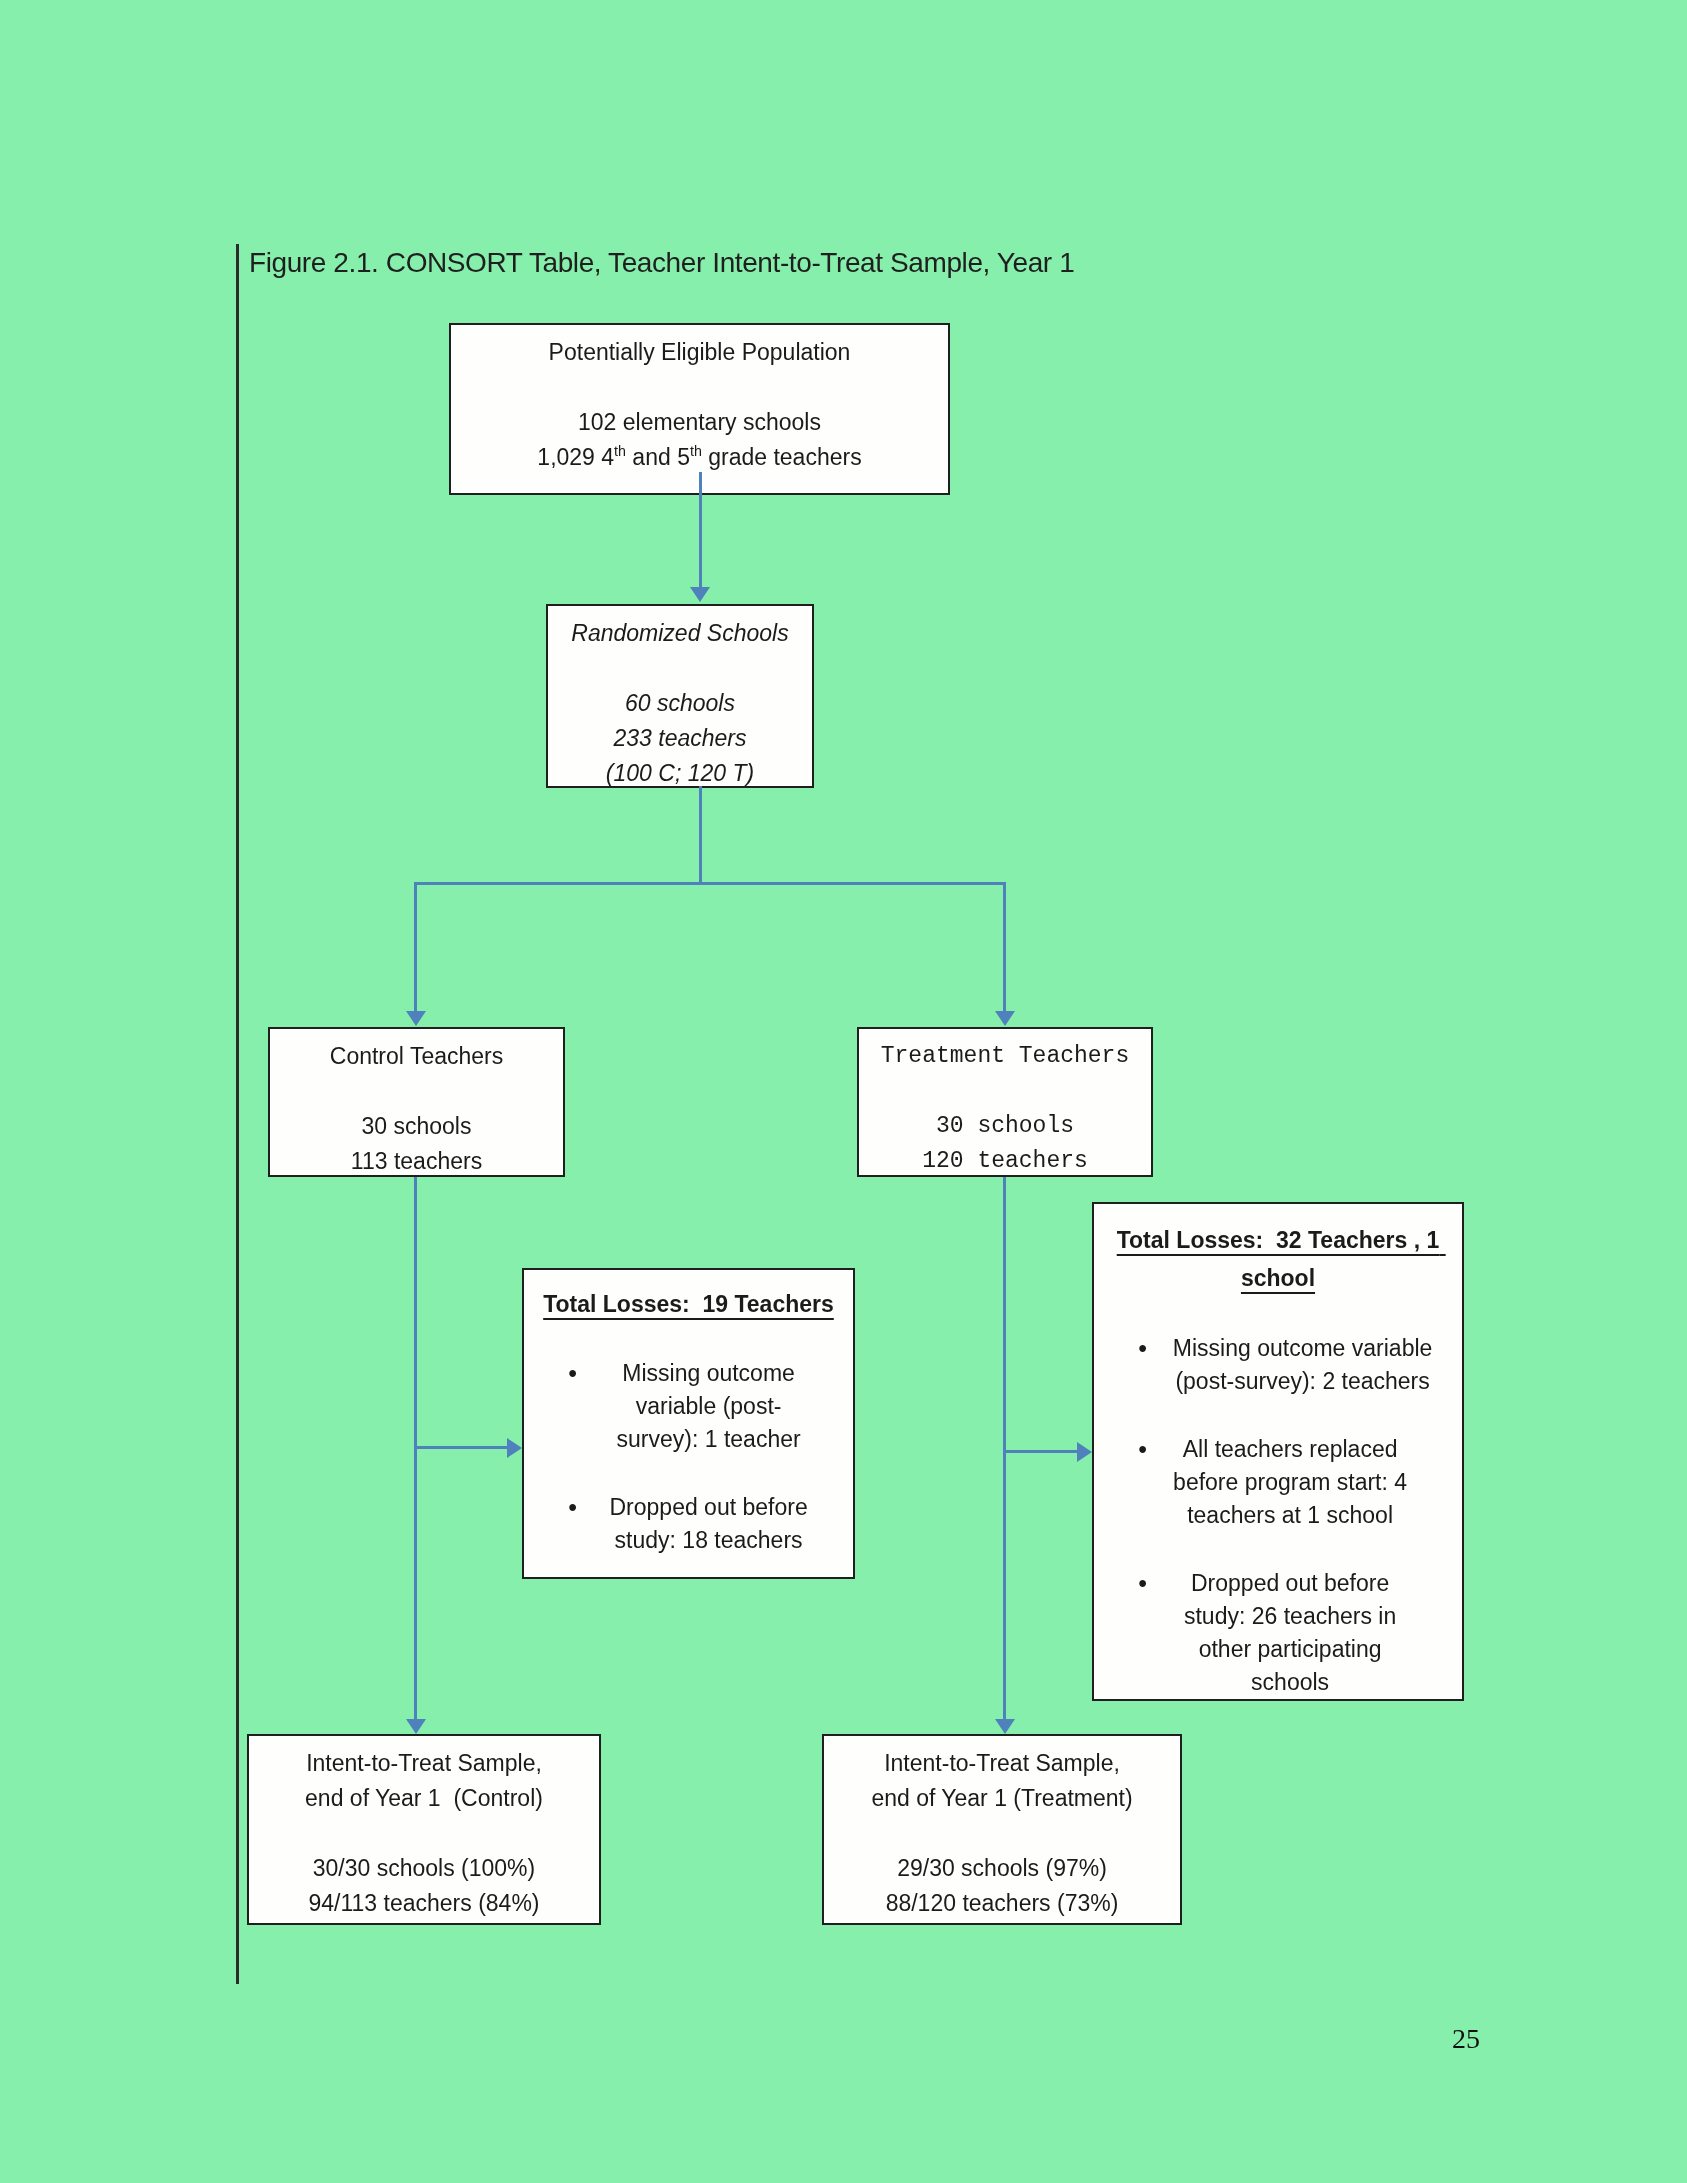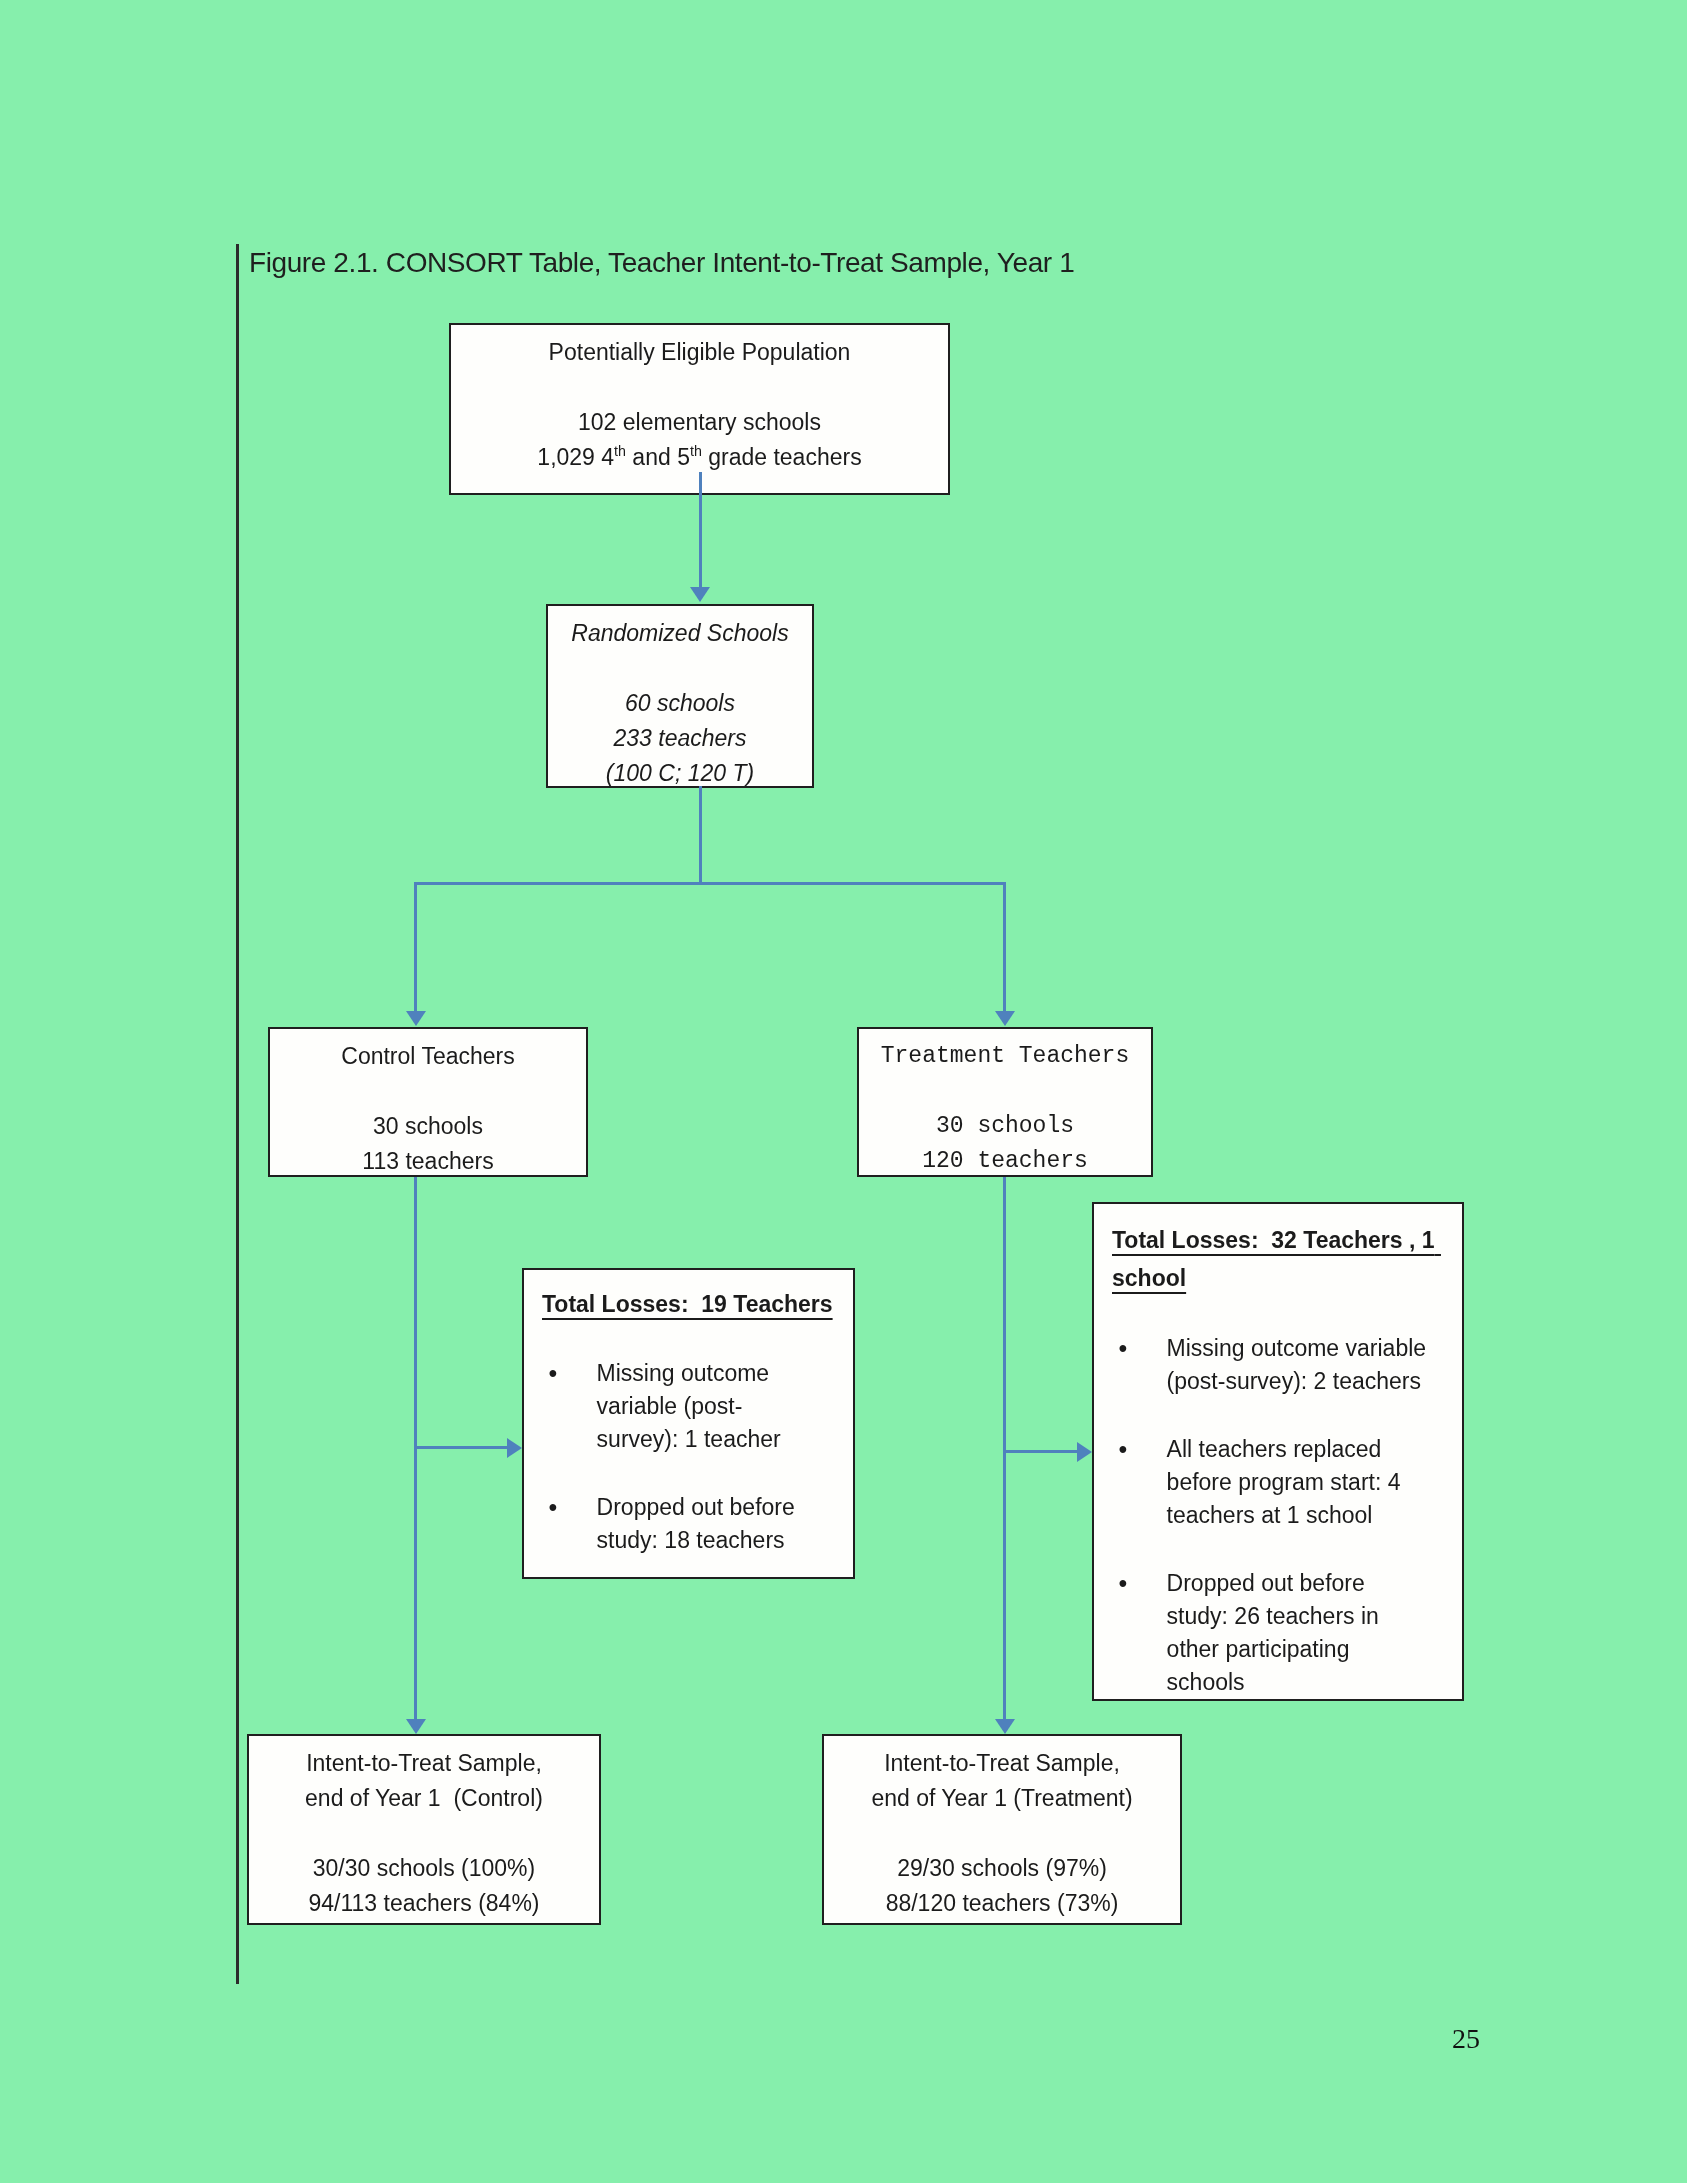--- a/index.html
+++ b/index.html
@@ -43,21 +43,21 @@
     background: #fefefc;
     box-sizing: border-box;
     font-size: 23px;
     line-height: 35px;
     text-align: center;
   }
   .node .spacer { height: 35px; }
   .node-pad { padding-top: 10px; }
 
   .losses {
-    text-align: left;
+    text-align: center;
     padding: 16.5px 18px 0 18px;
   }
   .losses-heading {
     font-weight: bold;
   }
   .losses-heading span {
     text-decoration: underline;
     text-decoration-thickness: 2.1px;
     text-underline-offset: 5.8px;
   }
@@ -126,21 +126,21 @@
     <div class="prewrap">(100 C; 120 T)</div>
   </div>
 
   <div class="vline" style="left:699px; top:786px; height:98px;"></div>
   <div class="hline" style="left:414px; top:882px; width:592px;"></div>
   <div class="vline" style="left:414px; top:882px; height:129px;"></div>
   <div class="arr-down" style="left:406px; top:1011px;"></div>
   <div class="vline" style="left:1003px; top:882px; height:129px;"></div>
   <div class="arr-down" style="left:995px; top:1011px;"></div>
 
-  <div class="node node-pad" style="left:268px; top:1027px; width:320px; height:150px;">
+  <div class="node node-pad" style="left:268px; top:1027px; width:297px; height:150px;">
     <div class="prewrap">Control Teachers</div>
     <div class="spacer"></div>
     <div class="prewrap">30 schools</div>
     <div class="prewrap">113 teachers</div>
   </div>
 
   <div class="node node-pad" style="left:857px; top:1027px; width:296px; height:150px;font-family:Liberation Mono, monospace;">
     <div class="prewrap">Treatment Teachers</div>
     <div class="spacer"></div>
     <div class="prewrap">30 schools</div>

